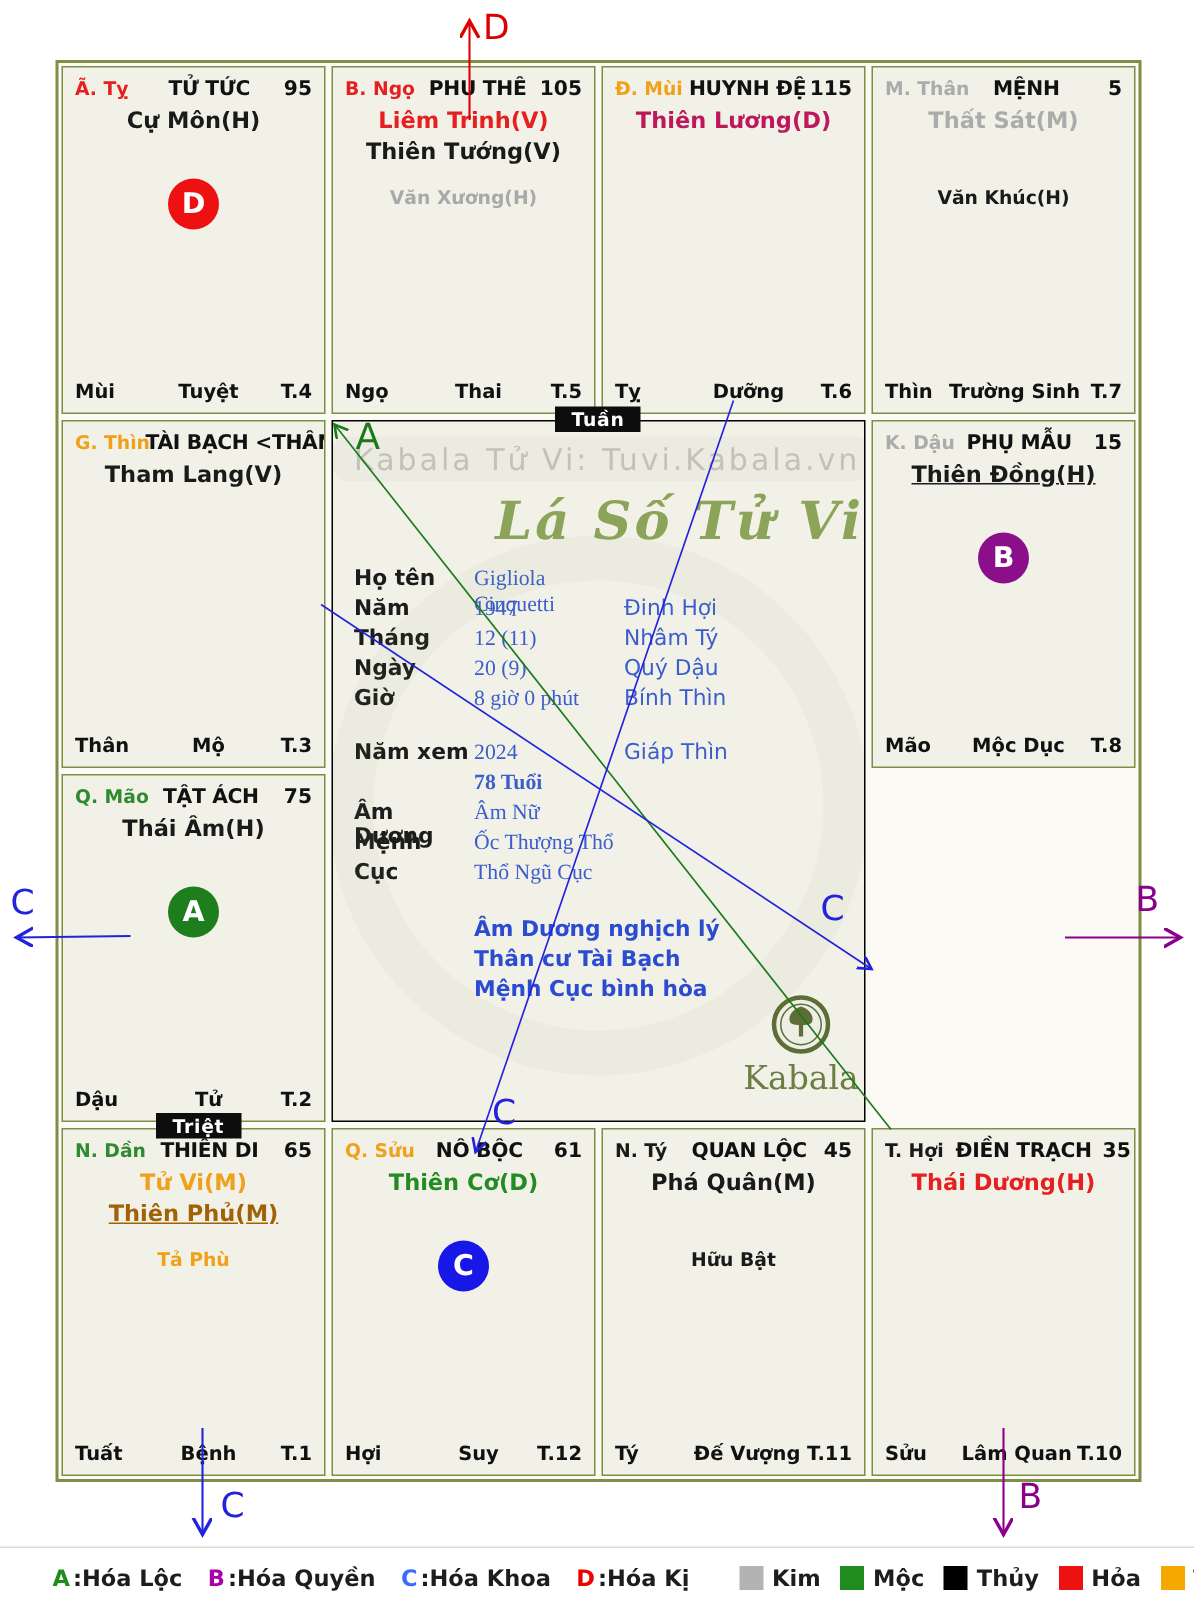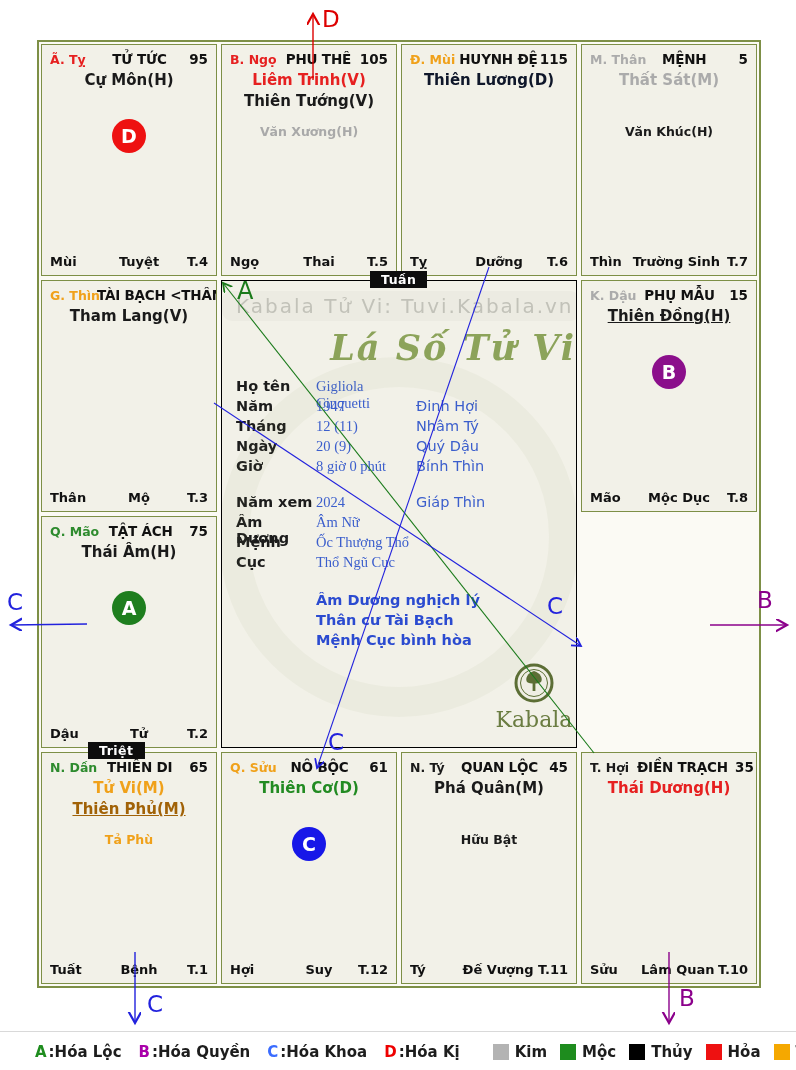--- a/index.html
+++ b/index.html
@@ -64,21 +64,21 @@
   .cn-bold{font-weight:bold;}
   .cn-notes{margin:16px 0 0 94px;font-weight:bold;color:#2b4bd0;font-size:14.5px;line-height:20px;}
   .logo{position:absolute;left:272px;top:382px;width:80px;text-align:center;}
   .logo-text{font-family:"DejaVu Serif","Liberation Serif",serif;font-size:22px;color:#6b7d42;margin-top:0px;}
   
   .badge{
     position:absolute;background:#0d0d0d;color:#fff;font-size:12.5px;font-weight:bold;
     padding:1px 11px;letter-spacing:.5px;z-index:6;
   }
   .badge-tuan{left:370px;top:271px;}
-  .badge-triet{left:88px;top:742px;}
+  .badge-triet{left:104px;top:742px;}
   
   .overlay{position:absolute;left:0;top:0;z-index:5;pointer-events:none;}
   .lbl{position:absolute;z-index:6;font-size:23px;font-weight:500;line-height:1;pointer-events:none;}
   .lbl-red{color:#dd0000}.lbl-green{color:#1a7a1a}.lbl-blue{color:#2222dd}.lbl-purple{color:#8b008b}
   .lbl-topD{left:322px;top:8px;}
   .lbl-A{left:237px;top:279px;font-size:24px;}
   .lbl-leftC{left:7px;top:591px;}
   .lbl-rightB{left:757px;top:589px;}
   .lbl-midC{left:547px;top:595px;}
   .lbl-botcC{left:328px;top:731px;}
@@ -136,21 +136,21 @@
     </div>
   </div>
 
   <div class="cell p2">
     <div class="cell-head">
       <span class="stem" style="color: rgb(240, 161, 26);">Đ. Mùi</span>
       <span class="pname">HUYNH ĐỆ</span>
       <span class="pnum">115</span>
     </div>
     <div class="stars">
-      <div class="star s1" style="color: #0f172a;">Thiên Lương(D)</div>
+      <div class="star s1" style="color: #be185d;">Thiên Lương(D)</div>
     </div>
     <div class="cell-foot">
       <span class="branch">Tỵ</span>
       <span class="stage">Dưỡng</span>
       <span class="tnum">T.6</span>
     </div>
   </div>
 
   <div class="cell p3">
     <div class="cell-head">
@@ -213,20 +213,25 @@
       <div class="cn-row">
         <span class="cn-label">Giờ</span>
         <span class="cn-val">8 giờ 0 phút</span>
         <span class="cn-val2">Bính Thìn</span>
       </div>
       <div class="cn-gap"></div>
       <div class="cn-row">
         <span class="cn-label">Năm xem</span>
         <span class="cn-val">2024</span>
         <span class="cn-val2">Giáp Thìn</span>
+      </div>
+      <div class="cn-row">
+        <span class="cn-label"></span>
+        <span class="cn-val cn-bold">78 Tuổi</span>
+        <span class="cn-val2"></span>
       </div>
       <div class="cn-row">
         <span class="cn-label">Âm Dương</span>
         <span class="cn-val">Âm Nữ</span>
         <span class="cn-val2"></span>
       </div>
       <div class="cn-row">
         <span class="cn-label">Mệnh</span>
         <span class="cn-val">Ốc Thượng Thổ</span>
         <span class="cn-val2"></span>

